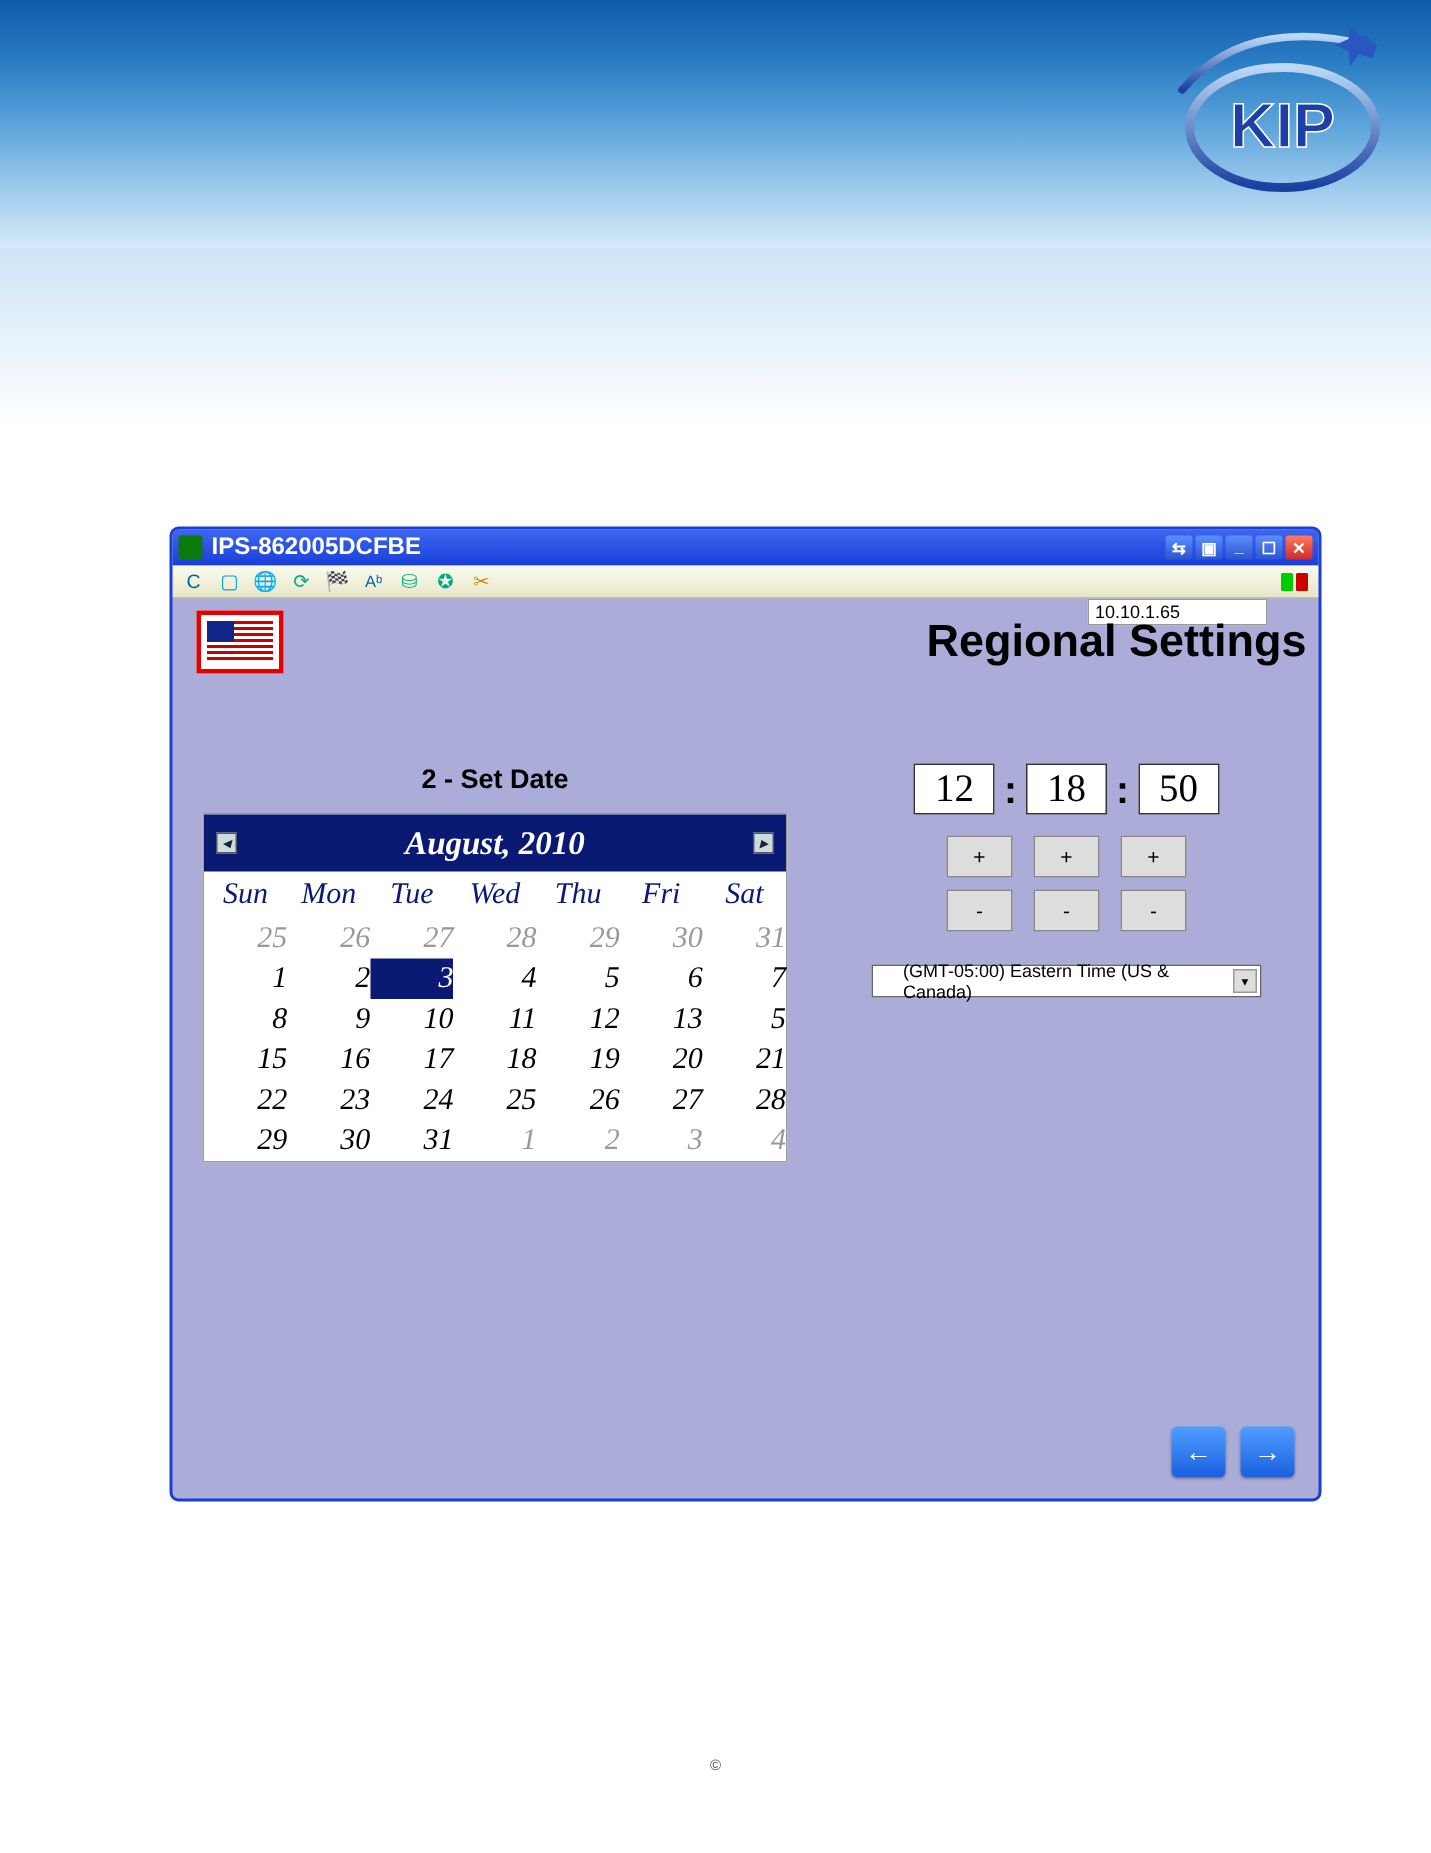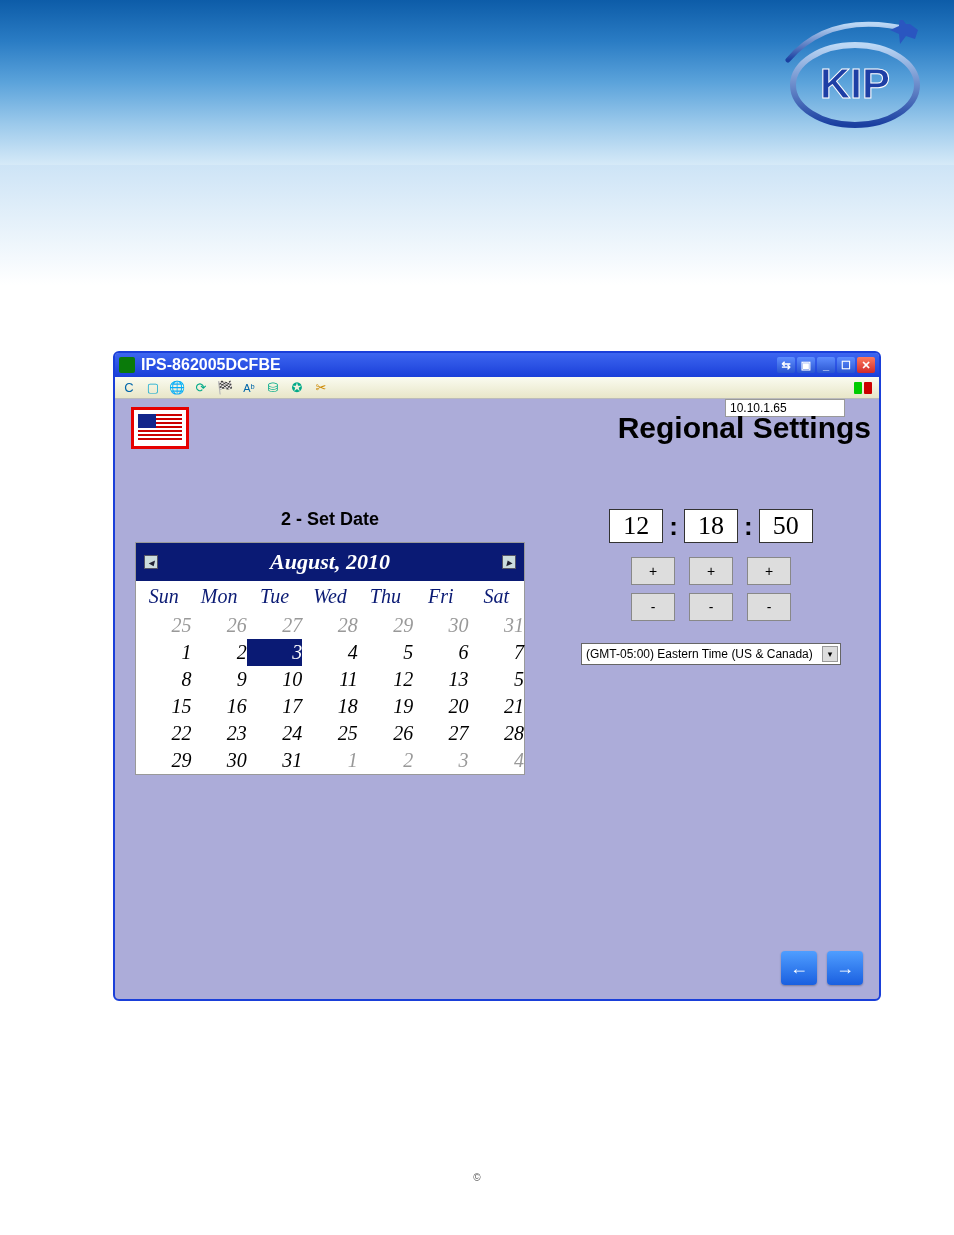--- a/index.html
+++ b/index.html
@@ -222,21 +222,21 @@
   .spin-btn {
     width:44px; height:28px;
     background:#ddd; border:1px solid #888;
     display:flex; align-items:center; justify-content:center;
     font-size:14px; cursor:pointer;
   }
   .tz-select {
     width: 260px; height:22px;
     background:#fff; border:1px solid #666;
     display:flex; align-items:center;
-    padding:0 4px; font-size:12px;
+    padding:0 20px; font-size:12px;
     margin: 22px auto 0 auto;
     position:relative; cursor:pointer;
   }
   .tz-select .caret {
     position:absolute; right:2px; top:2px;
     width:16px; height:16px;
     background:#ddd; border:1px solid #999;
     display:flex; align-items:center; justify-content:center;
     font-size:9px;
   }

